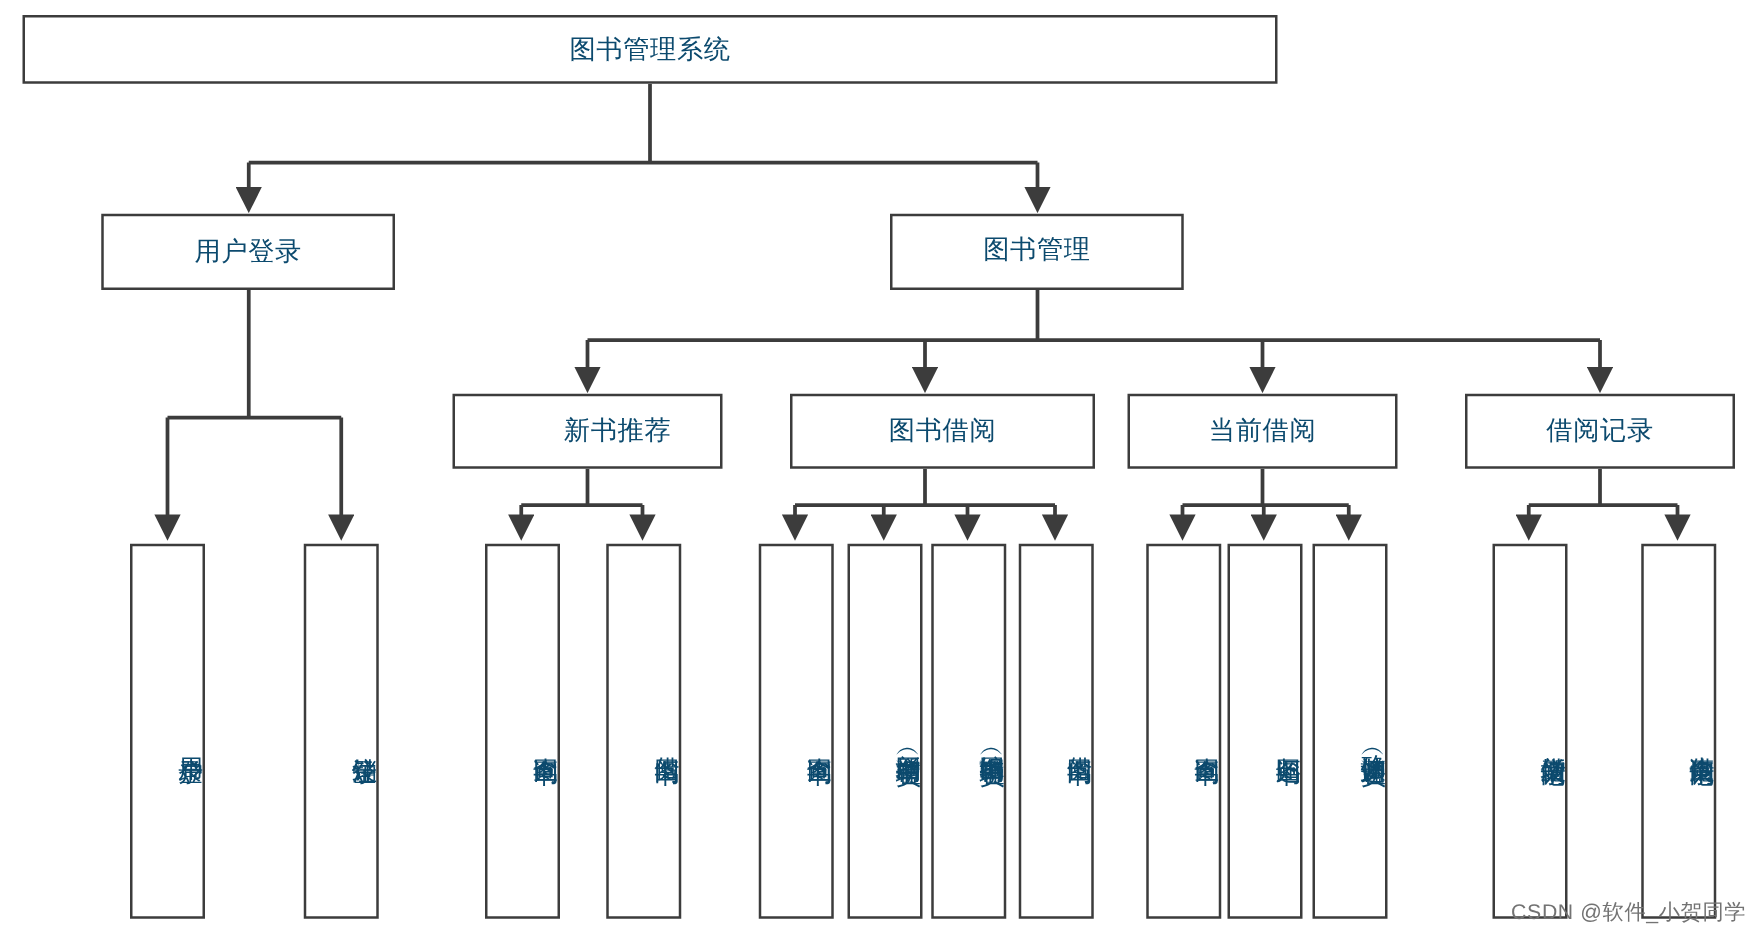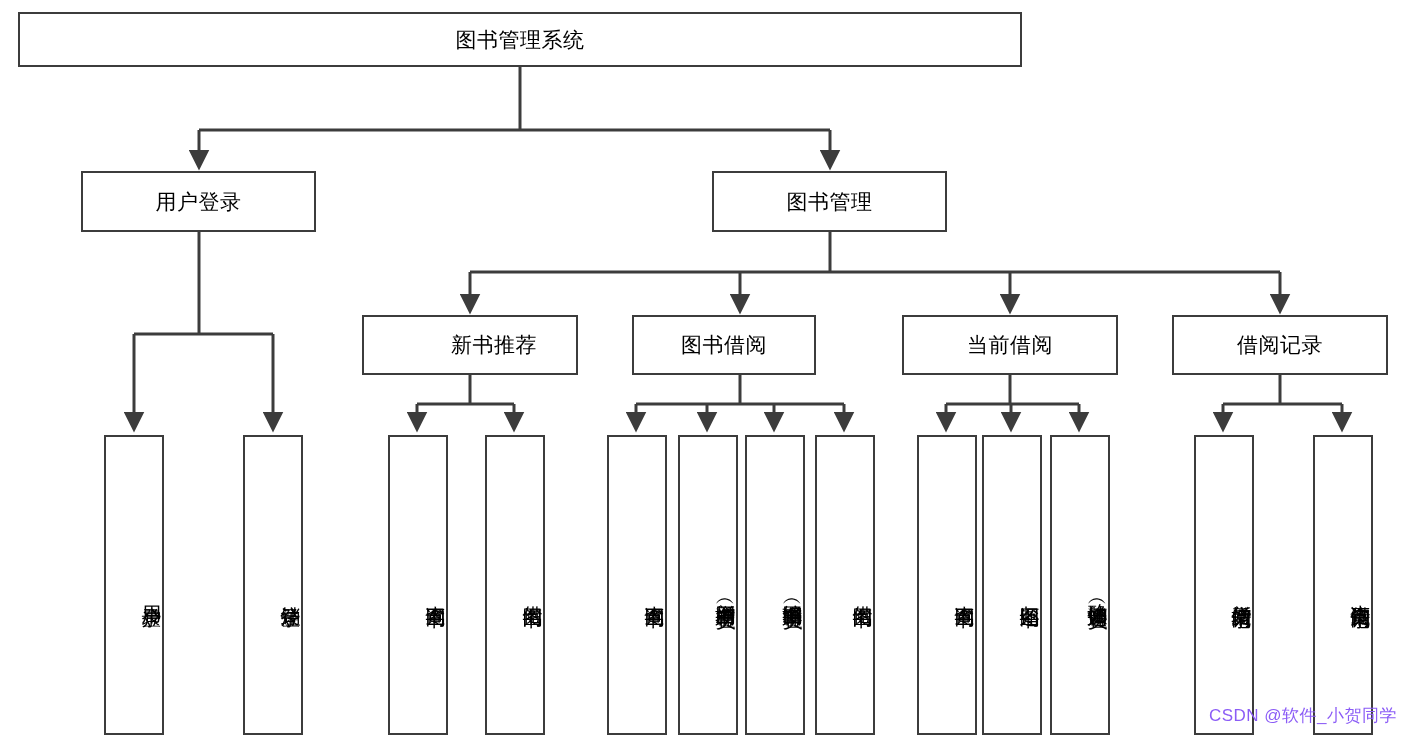--- a/index.html
+++ b/index.html
@@ -23,21 +23,21 @@
     top: 0;
     width: 1405px;
     height: 747px;
     pointer-events: none;
   }
   .node {
     position: absolute;
     box-sizing: border-box;
     background: #ffffff;
     border: 2.5px solid #3c3c3c;
-    color: #000000;
+    color: #0c4a6e;
     display: flex;
     align-items: center;
     justify-content: center;
     text-align: right;
     z-index: 2;
   }
   .node.h {
     font-size: 21px;
     letter-spacing: 0.5px;
     line-height: 1.2;
@@ -53,23 +53,23 @@
     justify-content: center;
   }
   .node.v .vtxt {
     writing-mode: vertical-rl;
     text-orientation: upright;
     white-space: nowrap;
   }
   #watermark {
     position: absolute;
     right: 8px;
-    bottom: 20px;
+    bottom: 6px;
     font-size: 17px;
-    color: #8b5cf6;
+    color: #737373;
     letter-spacing: 0.5px;
     z-index: 5;
     white-space: nowrap;
   }
 </style>
 </head>
 <body>
 
 <div id="canvas">
 
@@ -123,28 +123,28 @@
     </g>
   </svg>
 
   <div class="node h" style="left:18px; top:12px; width:1004px; height:55px;">
     <span>图书管理系统</span>
   </div>
 
   <div class="node h" style="left:81px; top:171px; width:235px; height:61px;">
     <span>用户登录</span>
   </div>
-  <div class="node h" style="left:712px; top:171px; width:235px; height:61px;">
+  <div class="node h" style="left:712px; top:171px; width:235px; height:61px;font-family:Liberation Mono, monospace;">
     <span>图书管理</span>
   </div>
 
   <div class="node h" style="left:362px; top:315px; width:216px; height:60px;padding-left:48px;">
     <span>新书推荐</span>
   </div>
-  <div class="node h" style="left:632px; top:315px; width:184px; height:60px;">
+  <div class="node h" style="left:632px; top:315px; width:244px; height:60px;">
     <span>图书借阅</span>
   </div>
   <div class="node h" style="left:1172px; top:315px; width:216px; height:60px;">
     <span>借阅记录</span>
   </div>
   <div class="node h" style="left:902px; top:315px; width:216px; height:60px;">
     <span>当前借阅</span>
   </div>
 
   <div class="node v" style="left:104px; top:435px; width:60px; height:300px;">

